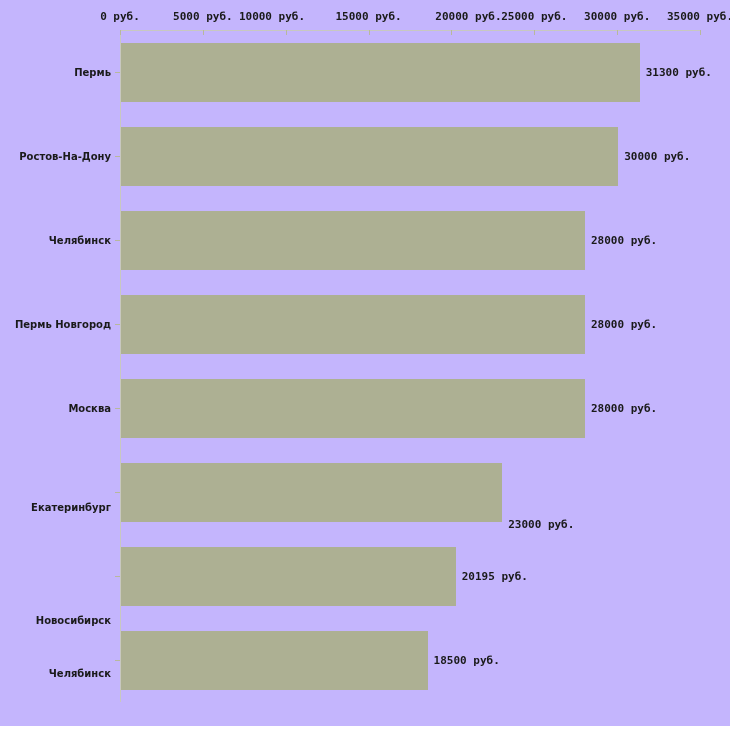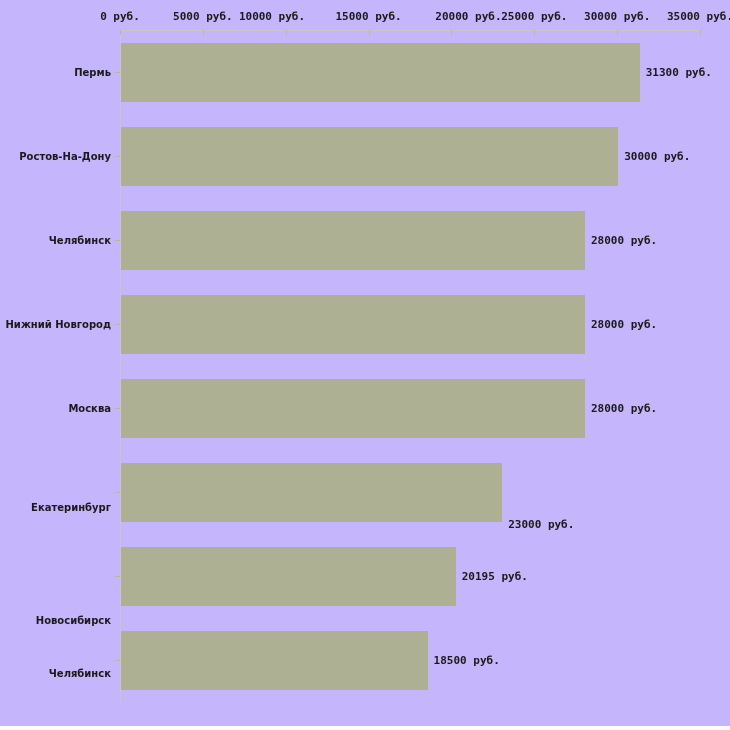--- a/index.html
+++ b/index.html
@@ -139,21 +139,21 @@
       <div class="bar-value" style="left: 433.571px; top: 660px;">18500 руб.</div>
     </div>
   <div id="cats-layer">
       <div class="ytick" style="top: 72px;"></div>
       <div class="cat-label" style="top: 72px;">Пермь</div>
       <div class="ytick" style="top: 156px;"></div>
       <div class="cat-label" style="top: 156px;">Ростов-На-Дону</div>
       <div class="ytick" style="top: 240px;"></div>
       <div class="cat-label" style="top: 240px;">Челябинск</div>
       <div class="ytick" style="top: 324px;"></div>
-      <div class="cat-label" style="top: 324px;">Нижний Новгород</div>
+      <div class="cat-label" style="top: 324px;">Пермь Новгород</div>
       <div class="ytick" style="top: 408px;"></div>
       <div class="cat-label" style="top: 408px;">Москва</div>
       <div class="ytick" style="top: 492px;"></div>
       <div class="cat-label" style="top: 492px; margin-top: 15px;">Екатеринбург</div>
       <div class="ytick" style="top: 576px;"></div>
       <div class="cat-label" style="top: 576px; margin-top: 44px;">Новосибирск</div>
       <div class="ytick" style="top: 660px;"></div>
       <div class="cat-label" style="top: 660px; margin-top: 13px;">Челябинск</div>
     </div>
 

